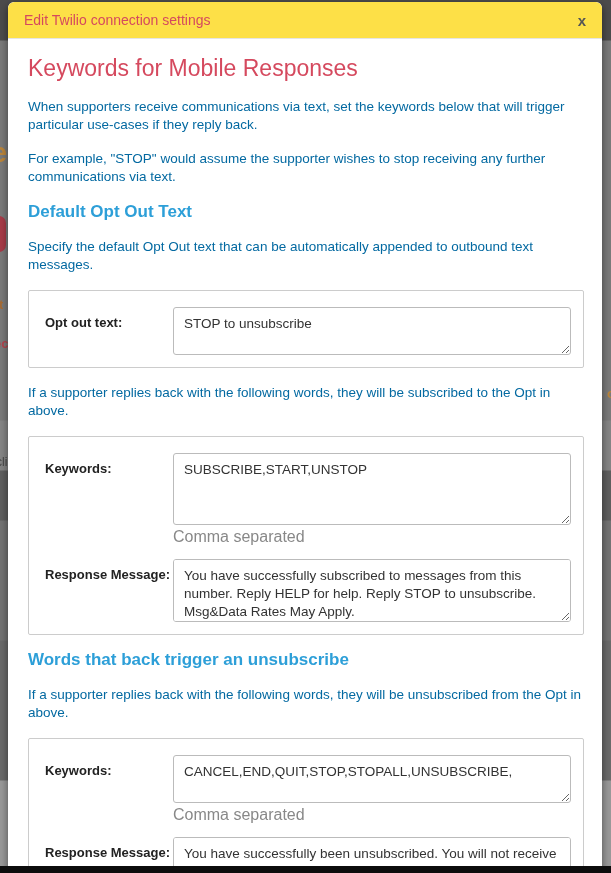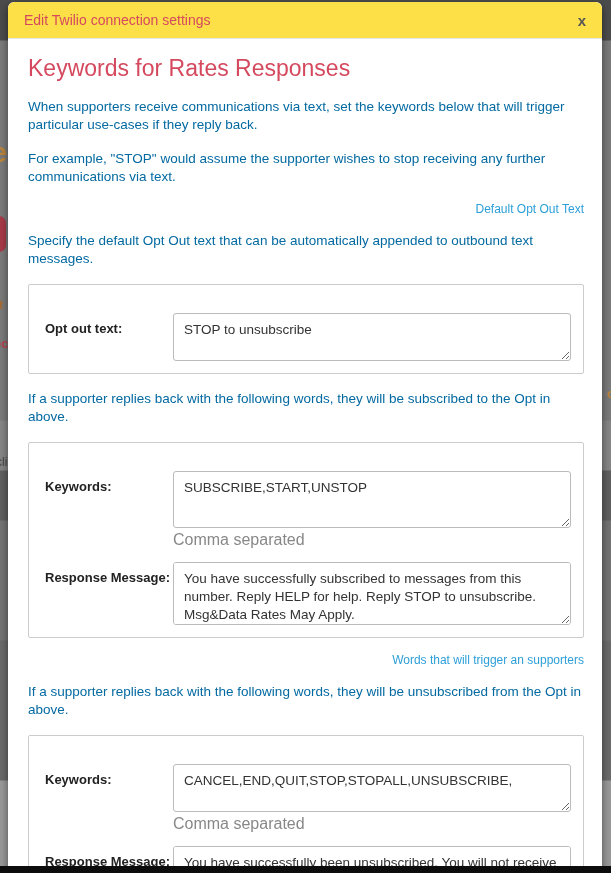--- a/index.html
+++ b/index.html
@@ -74,32 +74,31 @@
     margin: 12px 0 6px 0;
   }
   .modal-body p {
     font-size: 13.5px;
     line-height: 18px;
     color: #0369a1;
     margin: 16px 0;
   }
   h2 {
     color: #2d9fd8;
-    font-size: 12px;
-    font-weight: normal;
+    font-size: 17px;
+    font-weight: bold;
     margin: 15px 0 8px 0;
-    text-align: right;
   }
   fieldset {
     border: 1px solid #cccccc;
     border-radius: 2px;
     padding: 10px 12px 12px 16px;
     margin: 8px 0 14px 0;
   }
-  .field-row { display: flex; margin-top: 18px; }
+  .field-row { display: flex; margin-top: 6px; }
   .field-row + .field-row { margin-top: 13px; }
   .field-label {
     width: 128px;
     flex: 0 0 128px;
     font-size: 13px;
     font-weight: bold;
     color: #222222;
     padding-top: 8px;
   }
   .field-control { flex: 1; }
@@ -109,21 +108,21 @@
     border-radius: 3px;
     padding: 7px 10px;
     font-family: "Liberation Sans", sans-serif;
     font-size: 13.5px;
     line-height: 18px;
     color: #333333;
     resize: both;
     display: block;
   }
   .ta-s  { height: 48px; }
-  .ta-m  { height: 57px; }
+  .ta-m  { height: 72px; }
   .ta-l  { height: 63px; }
   .helper {
     font-size: 16px;
     color: #888888;
     margin-top: 3px;
   }
 
   
   .bottom-bar {
     position: absolute;
@@ -148,21 +147,21 @@
   <span class="bg-fragment frag-right">o</span>
 </div>
 
 <div class="modal">
   <div class="modal-header">
     <span class="modal-title">Edit Twilio connection settings</span>
     <span class="modal-close">x</span>
   </div>
 
   <div class="modal-body">
-    <h1>Keywords for Rates Responses</h1>
+    <h1>Keywords for Mobile Responses</h1>
     <p>When supporters receive communications via text, set the keywords below that will trigger particular use-cases if they reply back.</p>
     <p>For example, "STOP" would assume the supporter wishes to stop receiving any further communications via text.</p>
 
     <h2>Default Opt Out Text</h2>
     <p>Specify the default Opt Out text that can be automatically appended to outbound text messages.</p>
     <fieldset>
       <div class="field-row">
         <label class="field-label">Opt out text:</label>
         <div class="field-control">
           <textarea class="ta-s" style="">STOP to unsubscribe</textarea>
@@ -180,21 +179,21 @@
         </div>
       </div>
       <div class="field-row">
         <label class="field-label">Response Message:</label>
         <div class="field-control">
           <textarea class="ta-l" style="">You have successfully subscribed to messages from this number. Reply HELP for help. Reply STOP to unsubscribe. Msg&amp;Data Rates May Apply.</textarea>
         </div>
       </div>
     </fieldset>
 
-    <h2>Words that will trigger an supporters</h2>
+    <h2>Words that back trigger an unsubscribe</h2>
     <p>If a supporter replies back with the following words, they will be unsubscribed from the Opt in above.</p>
     <fieldset>
       <div class="field-row">
         <label class="field-label">Keywords:</label>
         <div class="field-control">
           <textarea class="ta-s" style="">CANCEL,END,QUIT,STOP,STOPALL,UNSUBSCRIBE,</textarea>
           <div class="helper">Comma separated</div>
         </div>
       </div>
       <div class="field-row">

